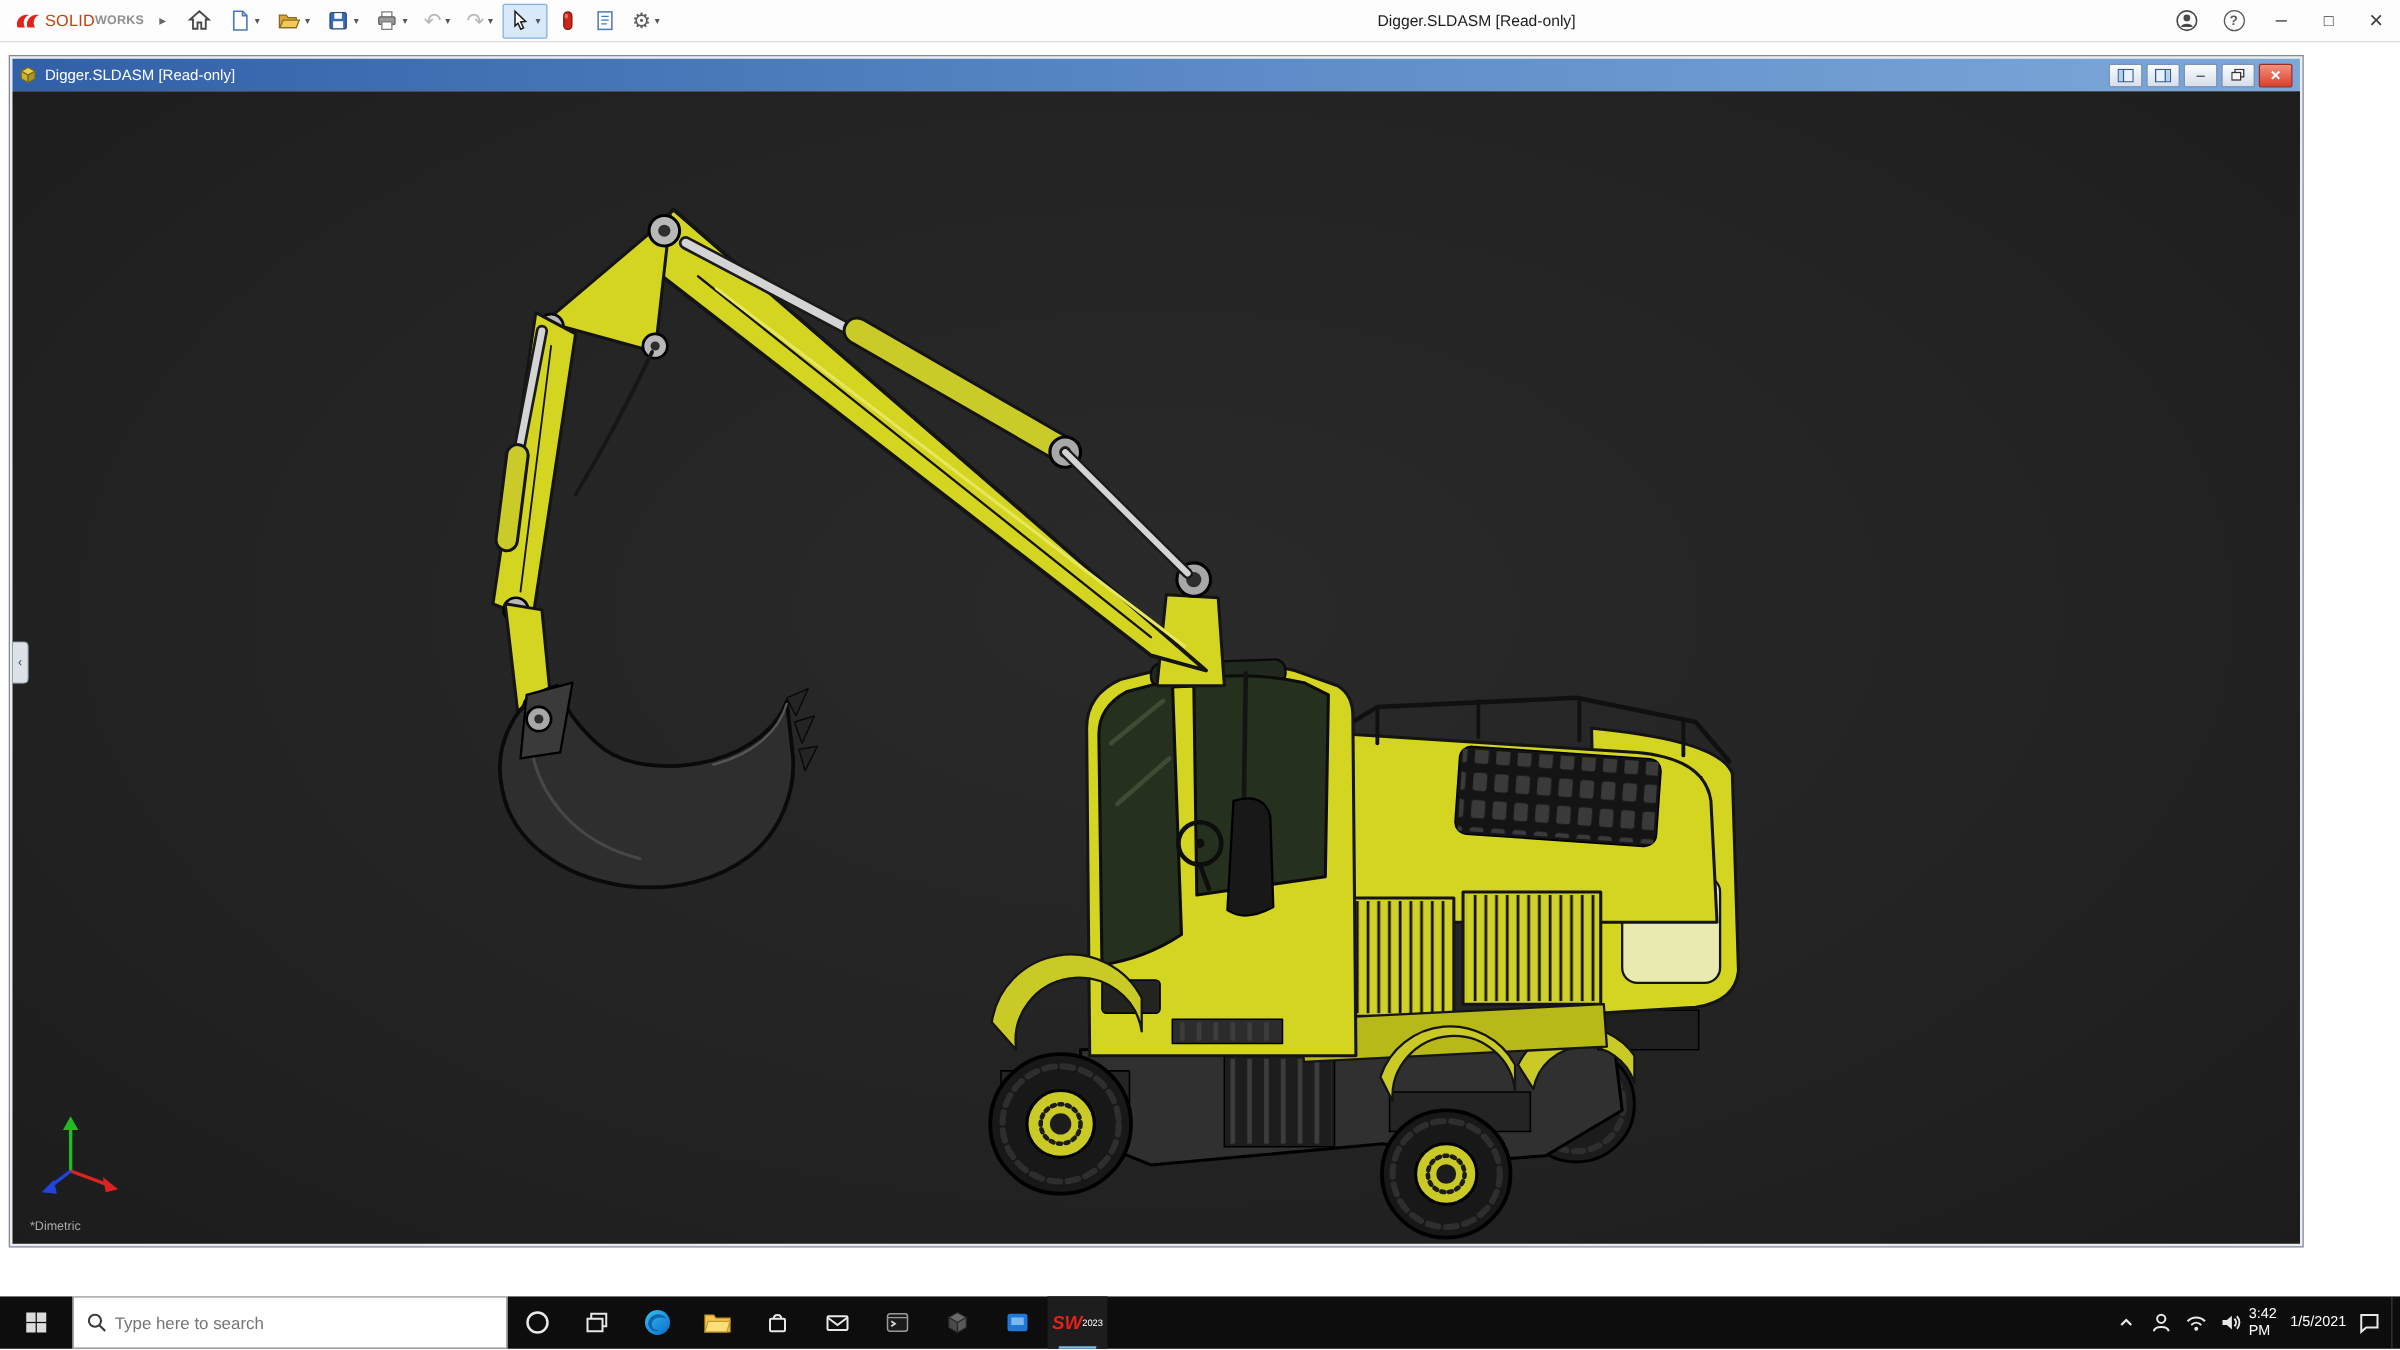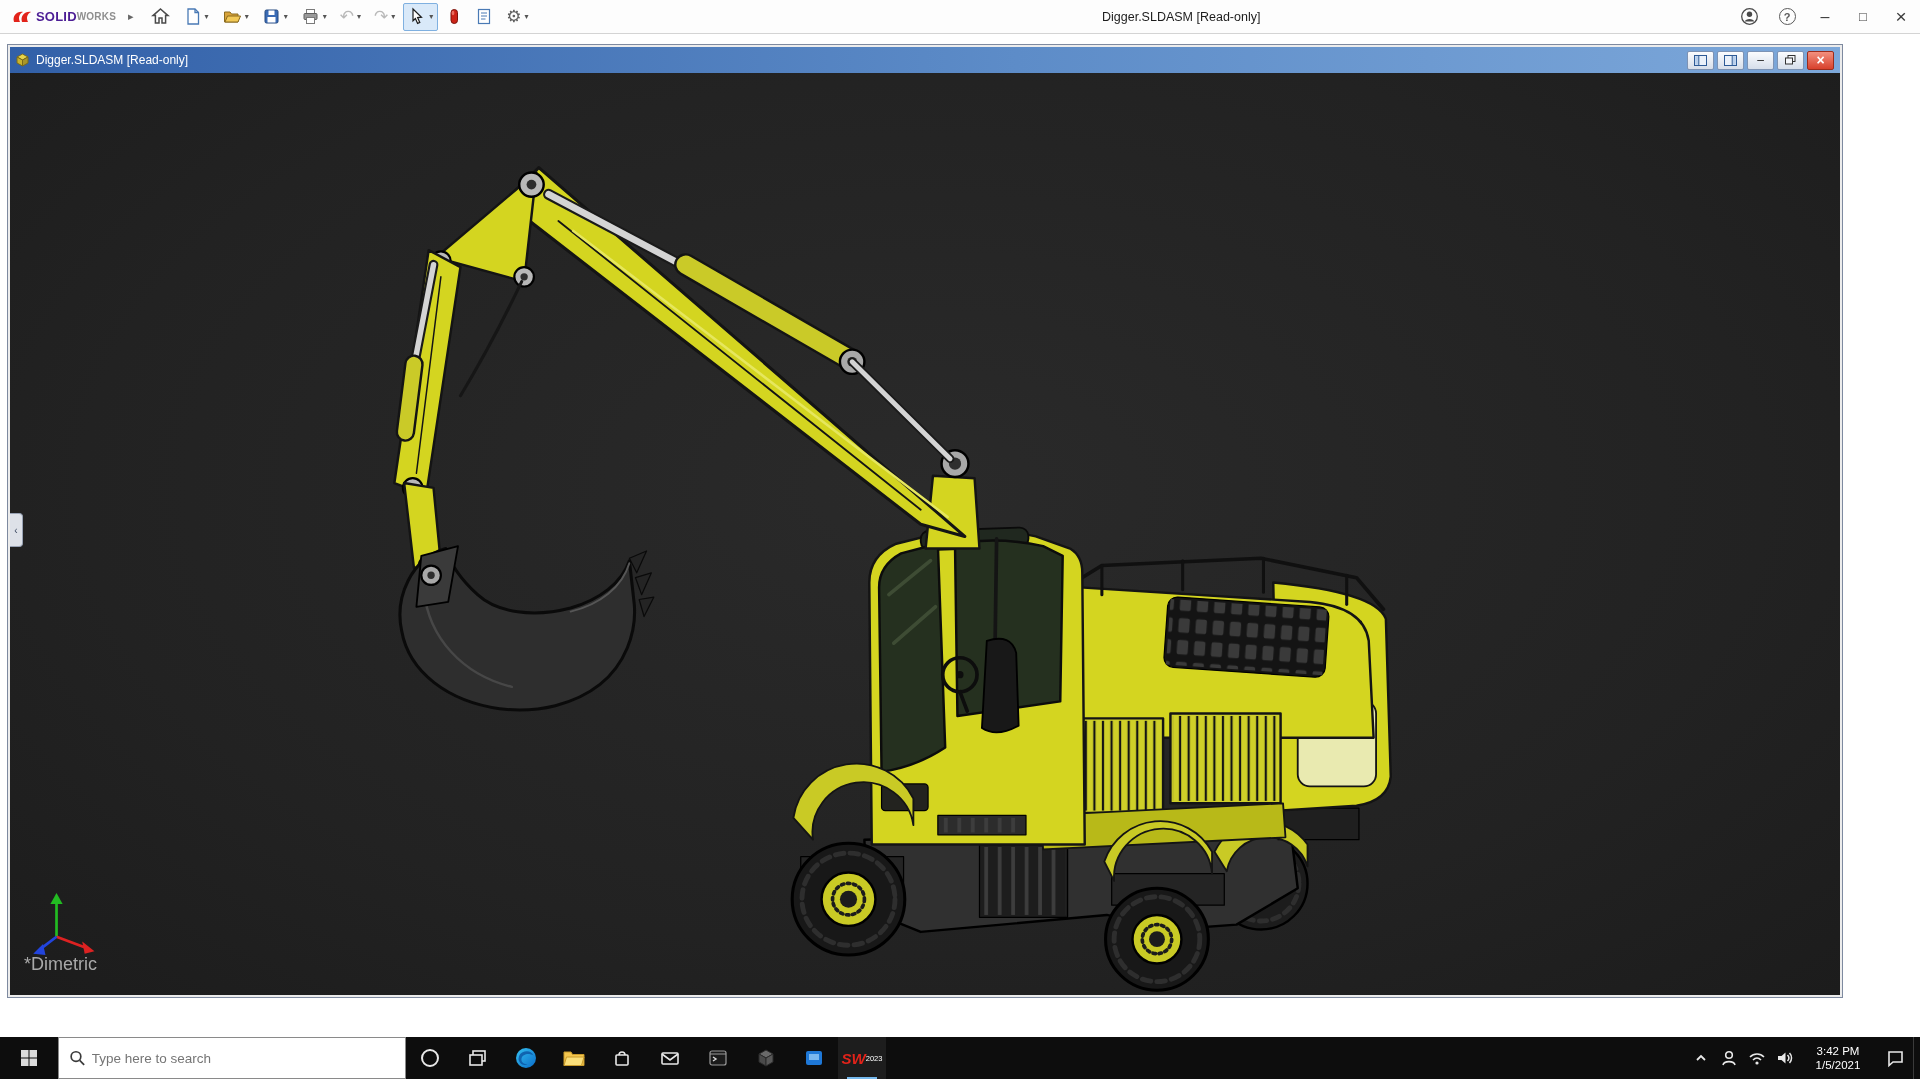--- a/index.html
+++ b/index.html
@@ -5,21 +5,21 @@
   * { margin:0; padding:0; box-sizing:border-box; }
   html,body { width:1920px; height:1080px; overflow:hidden;
     font-family:"Liberation Sans","DejaVu Sans",sans-serif; background:#fff; }
 
   .app { width:1920px; height:1080px; display:flex; flex-direction:column; }
 
   
   .titlebar { height:34px; background:#fdfdfd; border-bottom:1px solid #d4d4d4;
     display:flex; align-items:center; position:relative; flex:none; }
   .logo { display:flex; align-items:center; padding:0 6px 0 10px; }
-  .logo-solid { color:#4c1d95; font-weight:bold; font-size:13px; letter-spacing:.2px;text-align:center; }
+  .logo-solid { color:#c2410c; font-weight:normal; font-size:13px; letter-spacing:.2px;text-align:center; }
   .logo-works { color:#8f8f8f; font-weight:bold; font-size:10px; letter-spacing:.2px; }
   .expander { color:#666; font-size:11px; margin:0 12px 0 6px; cursor:default; }
   .tools { display:flex; align-items:center; gap:3px; }
   .tool { display:flex; align-items:center; height:28px; padding:0 4px; background:none; border:1px solid transparent; }
   .tool .caret { font-size:8px; color:#555; margin-left:3px; }
   .tool.active { background:#d9e9f9; border:1px solid #7fb0e0; border-radius:2px; }
   .glyph-undo,.glyph-redo { font-size:17px; color:#b9b9b9; line-height:1; }
   .glyph-gear { font-size:17px; color:#5f5f5f; line-height:1; }
   .tb-title { position:absolute; left:1102px; top:0; line-height:34px; font-size:12.5px; color:#1c1c1c; white-space:nowrap; }
   .tb-right { margin-left:auto; display:flex; align-items:center; height:100%; }
@@ -39,37 +39,37 @@
   .doc-btn { width:27px; height:19px; background:linear-gradient(#fbfcfe,#d6deea); border:1px solid #7d93b4;
     border-radius:2px; display:flex; align-items:center; justify-content:center; font-size:12px; color:#222; padding:0; }
   .doc-btn.close { background:linear-gradient(#f2907f,#d8412c); border-color:#9c2c1c; color:#fff; font-size:14px; font-weight:bold; }
 
   .viewport { flex:1; position:relative; overflow:hidden;
     background:radial-gradient(ellipse at 50% 45%, #2a2a2a 0%, #222222 65%, #1c1c1c 100%); }
   .model-svg { position:absolute; inset:0; width:100%; height:100%; display:block; }
   .collapse-tab { position:absolute; left:0; top:440px; width:13px; height:34px; background:#dde1e8;
     border:1px solid #98a2b4; border-left:none; border-radius:0 4px 4px 0; display:flex;
     align-items:center; justify-content:center; color:#3c4a62; font-size:10px; cursor:pointer; }
-  .view-label { position:absolute; left:14px; bottom:20px; color:#a9a9a9; font-size:18px; }
+  .view-label { position:absolute; left:14px; bottom:8px; color:#a9a9a9; font-size:10px; }
 
   
   .taskbar { height:42px; background:#0d0d0d; display:flex; align-items:stretch; flex:none; }
   .tb-start { width:58px; display:flex; align-items:center; justify-content:center; background:none; border:none; }
   .tb-search { width:348px; background:#ffffff; border:1px solid #8a8a8a; display:flex; align-items:center;
     padding:0 10px; gap:6px; }
   .tb-search input { border:none; outline:none; font-size:13.5px; color:#4a4a4a; width:100%; background:transparent; font-family:inherit; }
   .tb-app { width:48px; display:flex; align-items:center; justify-content:center; position:relative; background:none; border:none; }
   .tb-app.active { background:#1d1d1d; }
   .tb-app.active::after { content:""; position:absolute; bottom:0; left:9px; right:9px; height:2.5px; background:#76b9ed; }
   .sw-badge { display:flex; flex-direction:row; align-items:center; line-height:1; }
   .sw-letters { color:#e2231a; font-weight:bold; font-style:italic; font-size:15px; }
   .sw-year { color:#ffffff; font-size:7.5px; margin-top:1px; }
   .tb-spacer { flex:1; }
   .tray-btn { width:28px; display:flex; align-items:center; justify-content:center; background:none; border:none; }
-  .tb-clock { width:78px; display:flex; flex-direction:column; align-items:center; justify-content:center;
+  .tb-clock { width:78px; display:flex; flex-direction:row; align-items:center; justify-content:center;
     color:#fff; font-size:11.5px; line-height:14px; cursor:default; }
   .action-btn { width:36px; display:flex; align-items:center; justify-content:center; background:none; border:none; }
   .desktop-sliver { width:7px; border-left:1px solid #3a3a3a; }
 </style>
 </head>
 <body>
 
 <div class="app">
 
   <header class="titlebar">

